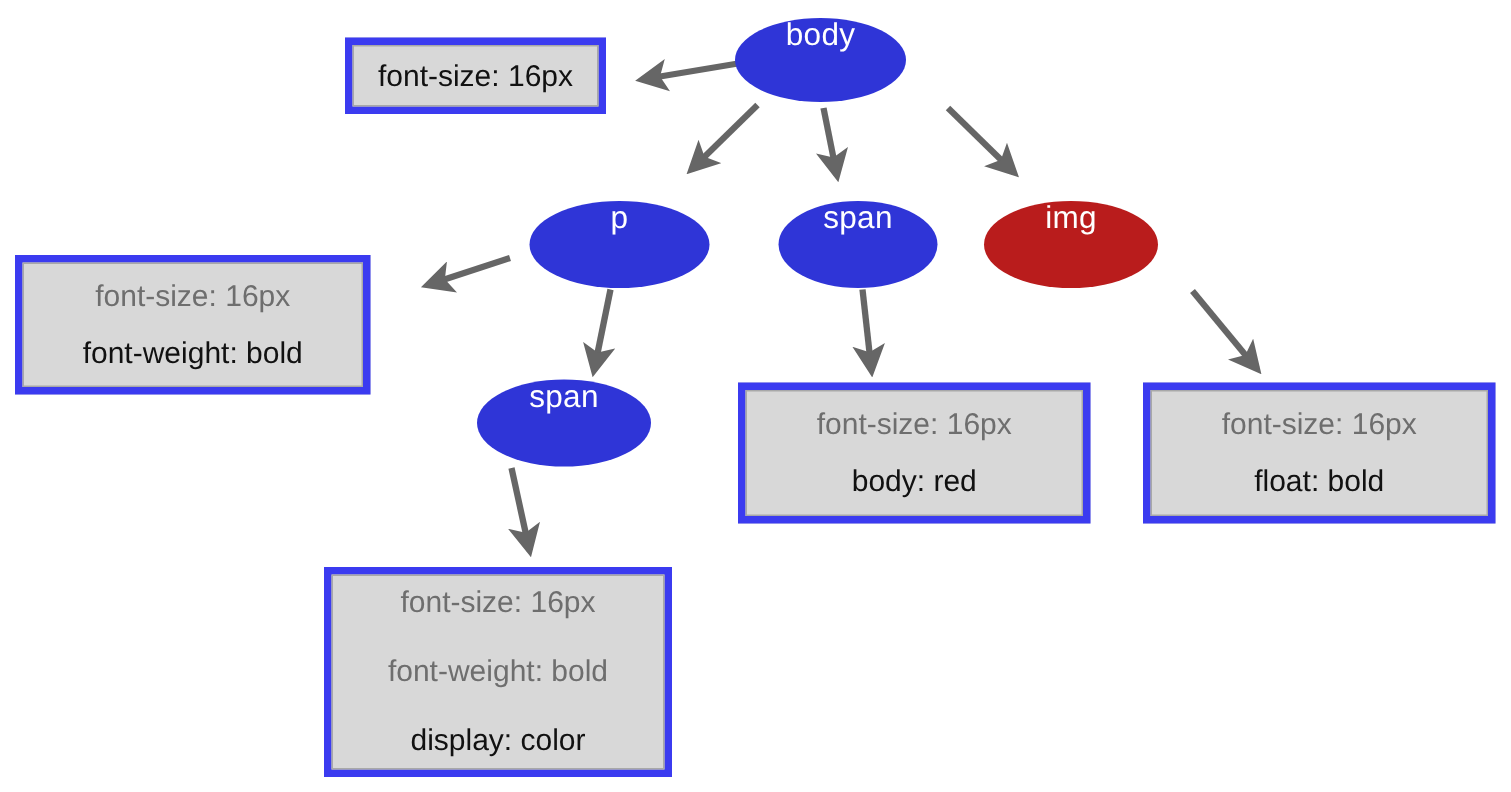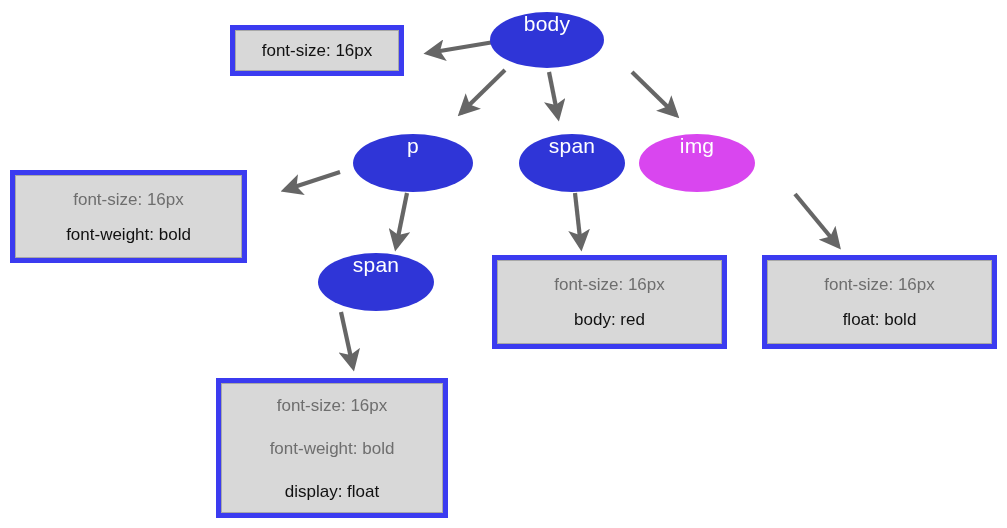--- a/index.html
+++ b/index.html
@@ -46,21 +46,21 @@
     border: 5px solid #3b3bf0;
     outline: 1px solid #a8a8a8;
     outline-offset: -6px;
     display: flex;
     flex-direction: column;
     align-items: center;
     justify-content: center;
     padding: 4px 8px;
   }
   .decl {
-    font-size: 17px;
+    font-size: 20px;
     line-height: 1.0;
     white-space: nowrap;
     text-align: center;
   }
   .decl.inherited { color: #6e6e6e; }
   .decl.declared  { color: #111111; }
   .rows-1 .decl { margin: 0; }
   .rows-2 .decl { margin: 9px 0; }
   .rows-3 .decl { margin: 13px 0; }
 </style>
@@ -91,21 +91,21 @@
   <div id="nodes-group">
       <div class="node" style="left: 490px; top: 12px; width: 114px; height: 56px; background: rgb(47, 53, 215); color: rgb(255, 255, 255);">
         <span>body</span>
       </div>
       <div class="node" style="left: 353px; top: 134px; width: 120px; height: 58px; background: rgb(47, 53, 215); color: rgb(255, 255, 255);">
         <span>p</span>
       </div>
       <div class="node" style="left: 519px; top: 134px; width: 106px; height: 58px; background: rgb(47, 53, 215); color: rgb(255, 255, 255);">
         <span>span</span>
       </div>
-      <div class="node" style="left: 639px; top: 134px; width: 116px; height: 58px; background: #d946ef; color: rgb(255, 255, 255);">
+      <div class="node" style="left: 656px; top: 134px; width: 116px; height: 58px; background: #b91c1c; color: rgb(255, 255, 255);">
         <span>img</span>
       </div>
       <div class="node" style="left: 318px; top: 253px; width: 116px; height: 58px; background: rgb(47, 53, 215); color: rgb(255, 255, 255);">
         <span>span</span>
       </div>
     </div>
   <div id="boxes-group">
       <div class="style-box rows-1" style="left: 230px; top: 25px; width: 174px; height: 51px; background: rgb(216, 216, 216); border-color: rgb(59, 59, 240);">
         <div class="decl declared" style="color: rgb(17, 17, 17);">font-size: 16px</div>
       </div>
@@ -117,17 +117,17 @@
         <div class="decl inherited" style="color: rgb(110, 110, 110);">font-size: 16px</div>
         <div class="decl declared" style="color: rgb(17, 17, 17);">body: red</div>
       </div>
       <div class="style-box rows-2" style="left: 762px; top: 255px; width: 235px; height: 94px; background: rgb(216, 216, 216); border-color: rgb(59, 59, 240);">
         <div class="decl inherited" style="color: rgb(110, 110, 110);">font-size: 16px</div>
         <div class="decl declared" style="color: rgb(17, 17, 17);">float: bold</div>
       </div>
       <div class="style-box rows-3" style="left: 216px; top: 378px; width: 232px; height: 140px; background: rgb(216, 216, 216); border-color: rgb(59, 59, 240);">
         <div class="decl inherited" style="color: rgb(110, 110, 110);">font-size: 16px</div>
         <div class="decl inherited" style="color: rgb(110, 110, 110);">font-weight: bold</div>
-        <div class="decl declared" style="color: rgb(17, 17, 17);">display: float</div>
+        <div class="decl declared" style="color: rgb(17, 17, 17);">display: color</div>
       </div>
     </div>
 
 </div>
 
 </body></html>

